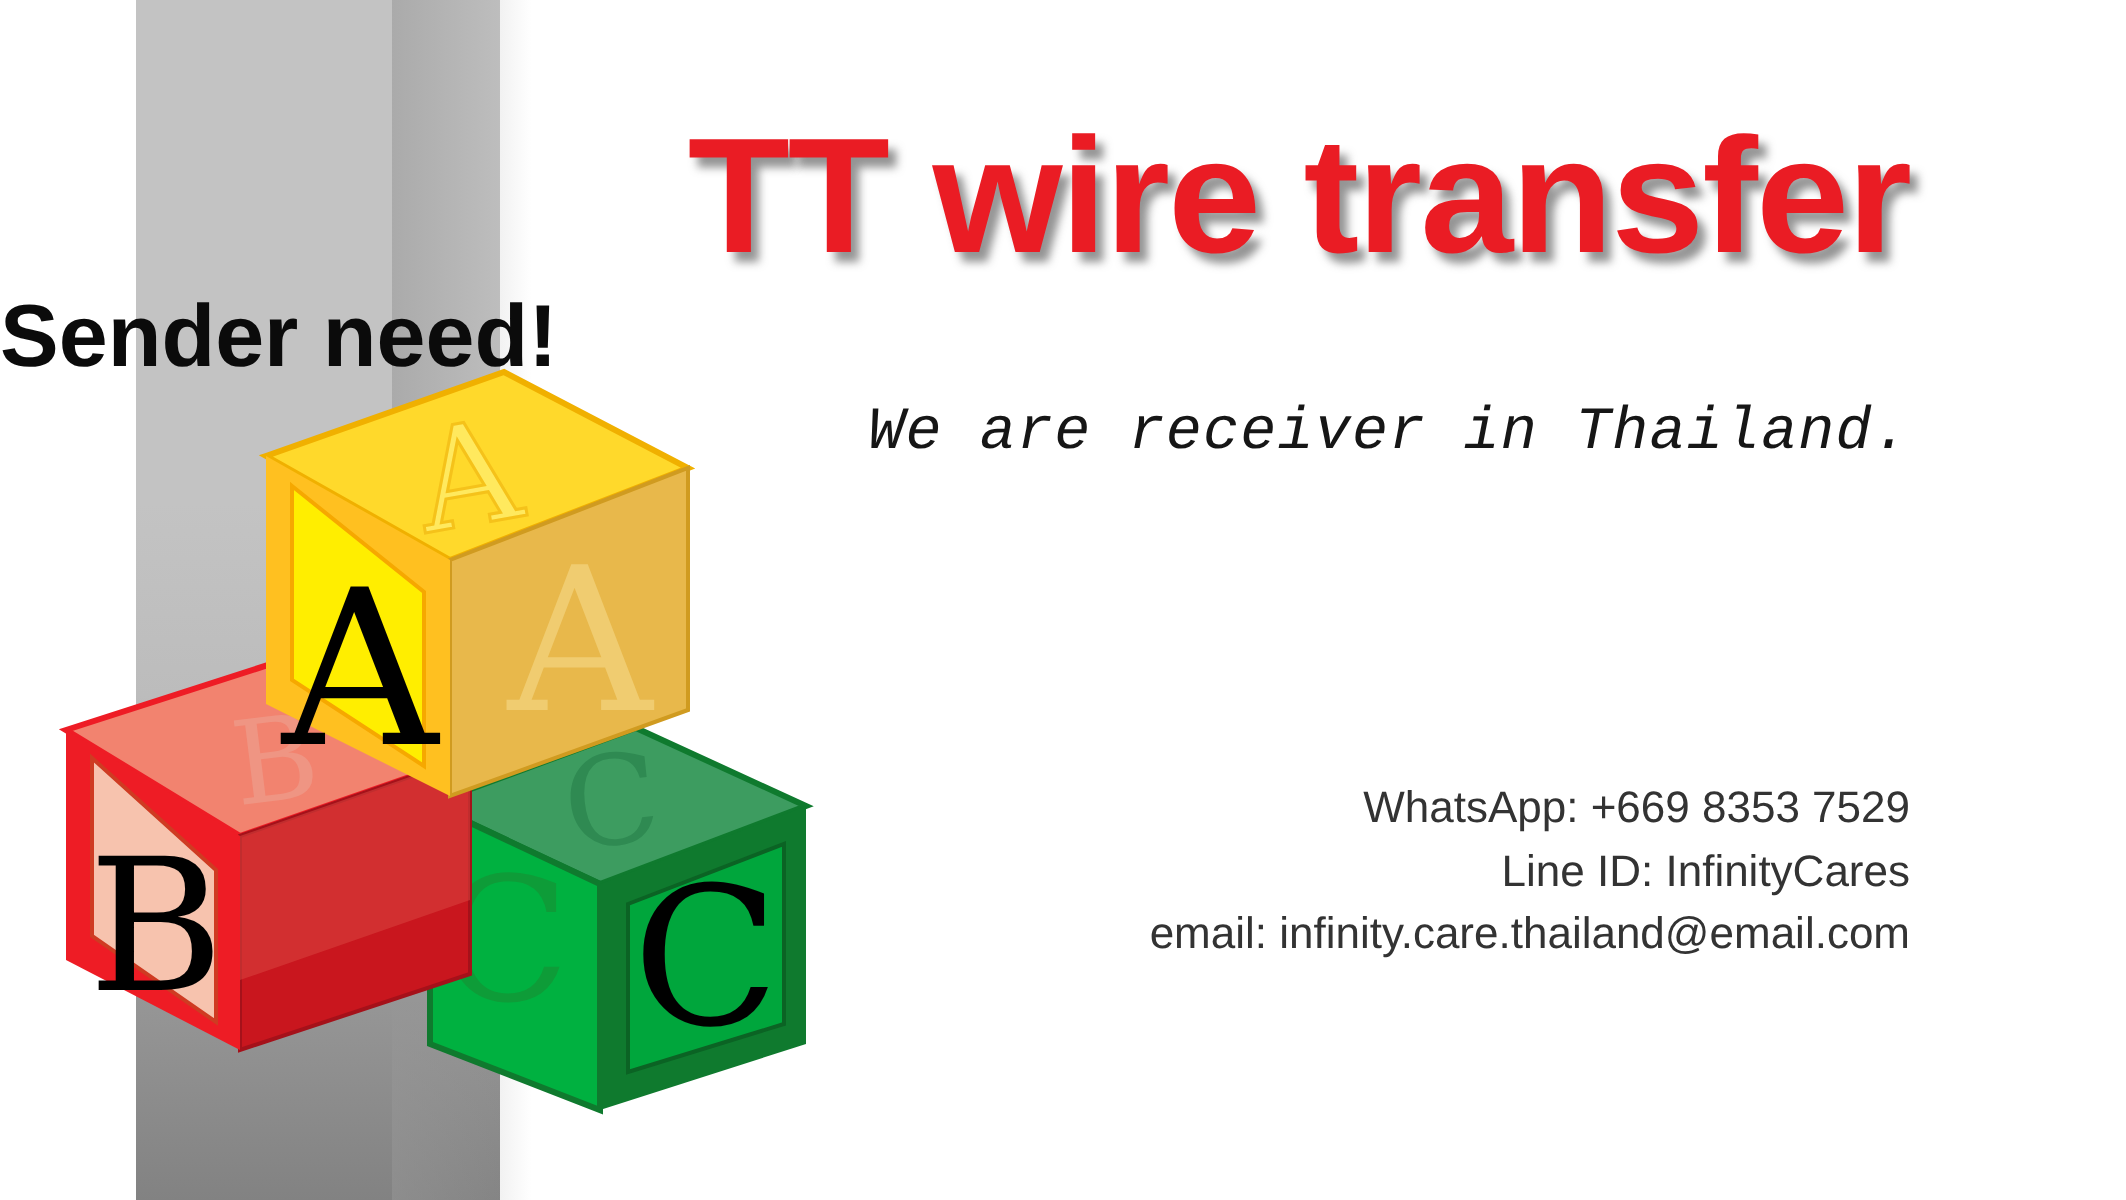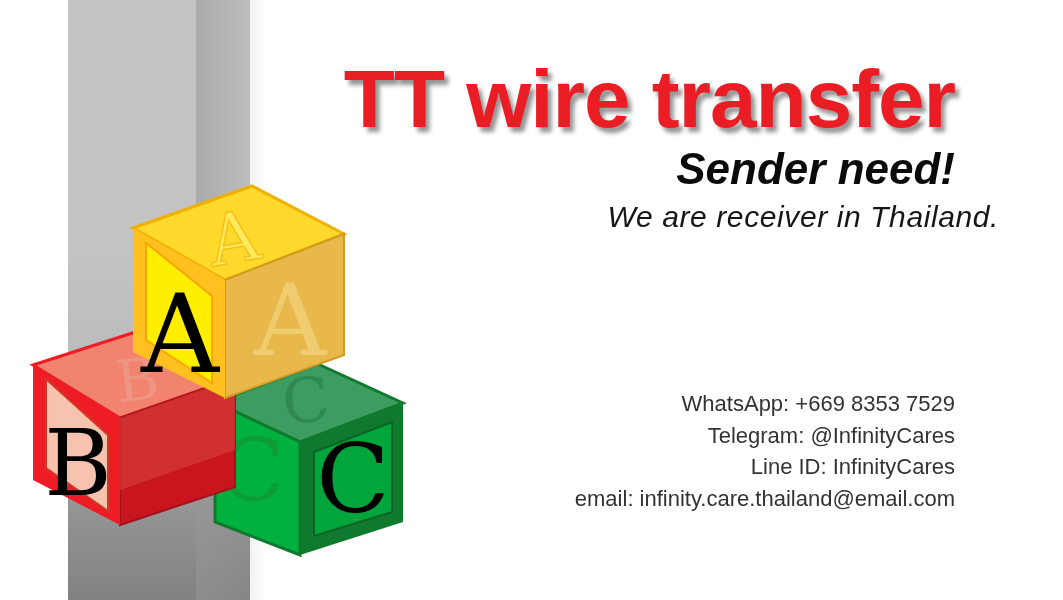--- a/index.html
+++ b/index.html
@@ -68,44 +68,42 @@
     white-space: nowrap;
     transform: scaleX(1.02);
     transform-origin: right center;
   }
 
   .subhead {
     position: absolute;
     left: 0;
     top: 147px;
     width: 955px;
-    text-align: right;
+    text-align: left;
     font-family: "Liberation Sans", sans-serif;
     font-weight: bold;
     font-size: 44px;
     line-height: 1.0;
     color: #0b0b0b;
     white-space: nowrap;
-    font-style: italic;
   }
 
   .tagline {
     position: absolute;
     left: 0;
     top: 202px;
     width: 955px;
     text-align: right;
-    font-family: Liberation Sans, sans-serif;
+    font-family: Liberation Mono, monospace;
     font-style: italic;
     font-size: 30px;
     line-height: 1.0;
     letter-spacing: 0.6px;
     color: #161616;
     white-space: nowrap;
-    padding-left: 44px;
   }
 
   
   .contact {
     position: absolute;
     left: 0;
     top: 388px;
     width: 955px;
     text-align: right;
   }
@@ -178,18 +176,17 @@
       </g>
     </svg>
   </div>
 
   <div class="headline">TT wire transfer</div>
   <div class="subhead">Sender need!</div>
   <div class="tagline">We are receiver in Thailand.</div>
 
   <div class="contact">
     <div class="contact-line">WhatsApp: +669 8353 7529</div>
-    <div class="contact-line">Telegram: @InfinityCares</div>
     <div class="contact-line">Line ID: InfinityCares</div>
     <div class="contact-line">email: infinity.care.thailand@email.com</div>
   </div>
 
 </div>
 
 </body></html>

